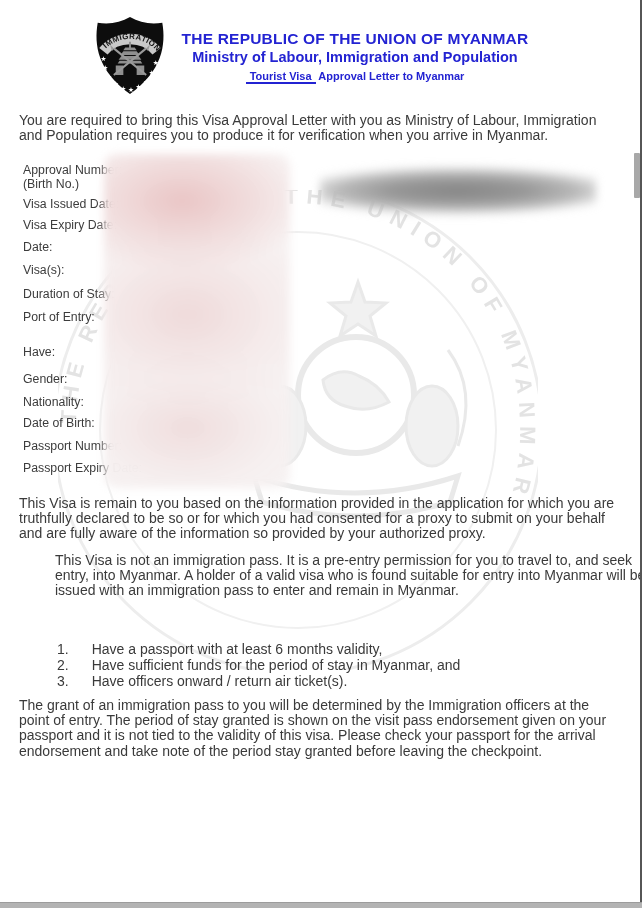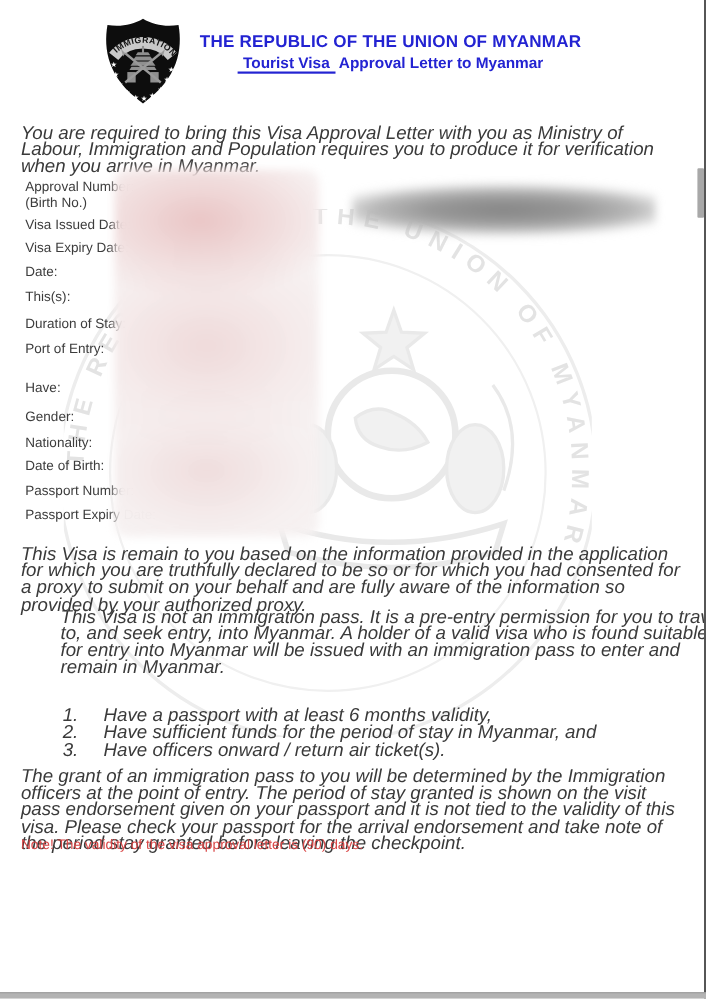--- a/index.html
+++ b/index.html
@@ -4,25 +4,25 @@
 <style>
   html,body{margin:0;padding:0;background:#ffffff;}
   #page{position:relative;width:642px;height:908px;background:#ffffff;overflow:hidden;
         font-family:"Liberation Sans", sans-serif;color:#3a3a3a;}
 
   
   #badge{position:absolute;left:92px;top:16px;width:76px;height:80px;}
   #titles{position:absolute;left:165px;top:29px;width:380px;text-align:center;color:#2323d2;font-weight:bold;}
   .title1{font-size:15.5px;line-height:19px;letter-spacing:.2px;}
   .title2{font-size:14.5px;line-height:18.5px;}
-  .title3{font-size:14px;line-height:18.5px;}
+  .title3{font-size:11px;line-height:18.5px;}
   .uline{border-bottom:2px solid #2323d2;padding:0 1px;}
 
   
-  .para{position:absolute;left:19px;width:604px;font-size:17px;line-height:15.2px;color:#3a3a3a;font-style:italic;}
+  .para{position:absolute;left:19px;width:604px;font-size:14px;line-height:15.2px;color:#3a3a3a;}
   #intro{top:113px;}
   #p-body1{top:496px;}
   #p-body2{top:553px;margin-left:36px;}
   #p-req{top:601px;}
   #p-closing{top:698px;}
   #note{position:absolute;left:19px;top:761px;width:604px;font-size:12.5px;color:#d94545;}
 
   
   .field-row{position:absolute;left:23px;font-size:12.3px;color:#3c3c3c;}
   .sublabel{font-size:12.3px;color:#3c3c3c;}
@@ -104,33 +104,34 @@
     <g stroke="#9a9a9a" stroke-width="2.2">
       <line x1="23" y1="62" x2="57" y2="34"></line>
       <line x1="23" y1="34" x2="57" y2="62"></line>
       <polygon points="57,34 61,30 59,37" fill="#9a9a9a" stroke="none"></polygon>
       <polygon points="23,34 19,30 21,37" fill="#9a9a9a" stroke="none"></polygon>
     </g>
   </svg>
 
   <div id="titles">
     <div class="title1">THE REPUBLIC OF THE UNION OF MYANMAR</div>
+    <div class="title2">Ministry of Labour, Immigration and Population</div>
     <div class="title3"><span class="uline">&nbsp;Tourist Visa&nbsp;</span> <span>Approval Letter to Myanmar</span></div>
   </div>
 
   <div class="para" id="intro">You are required to bring this Visa Approval Letter with you as Ministry of Labour, Immigration and Population requires you to produce it for verification when you arrive in Myanmar.</div>
 
   <div class="field-row" style="top:163px">
     <div>Approval Number:</div>
     <div class="sublabel">(Birth No.)</div>
   </div>
   <div class="field-row" style="top:197px">Visa Issued Date:</div>
   <div class="field-row" style="top:218px">Visa Expiry Date:</div>
   <div class="field-row" style="top:240px">Date:</div>
-  <div class="field-row" style="top:263px">This(s):</div>
+  <div class="field-row" style="top:263px">Visa(s):</div>
   <div class="field-row" style="top:287px">Duration of Stay:</div>
   <div class="field-row" style="top:310px">Port of Entry:</div>
 
   <div class="field-row" style="top:345px">Have:</div>
   <div class="field-row" style="top:372px">Gender:</div>
   <div class="field-row" style="top:395px">Nationality:</div>
   <div class="field-row" style="top:416px">Date of Birth:</div>
   <div class="field-row" style="top:439px">Passport Number:</div>
   <div class="field-row" style="top:461px">Passport Expiry Date:</div>
 
@@ -141,19 +142,18 @@
   <div class="para" id="p-body2">This Visa is not an immigration pass. It is a pre-entry permission for you to travel to, and seek entry, into Myanmar. A holder of a valid visa who is found suitable for entry into Myanmar will be issued with an immigration pass to enter and remain in Myanmar.</div>
 
   <div>
     <div class="para" style="top:642px;left:57px;width:540px"><span>1.</span><span style="display:inline-block;width:23px"></span><span>Have a passport with at least 6 months validity,</span></div>
     <div class="para" style="top:658px;left:57px;width:540px"><span>2.</span><span style="display:inline-block;width:23px"></span><span>Have sufficient funds for the period of stay in Myanmar, and</span></div>
     <div class="para" style="top:674px;left:57px;width:540px"><span>3.</span><span style="display:inline-block;width:23px"></span><span>Have officers onward / return air ticket(s).</span></div>
   </div>
 
   <div class="para" id="p-closing">The grant of an immigration pass to you will be determined by the Immigration officers at the point of entry. The period of stay granted is shown on the visit pass endorsement given on your passport and it is not tied to the validity of this visa. Please check your passport for the arrival endorsement and take note of the period stay granted before leaving the checkpoint.</div>
 
-  <div id="note">Note! The validity of the visa approval letter is (90) days.</div>
 
   <div id="right-border"></div>
   <div id="scroll-thumb"></div>
   <div id="bottom-bar"></div>
 
 </div>
 
 </body></html>

